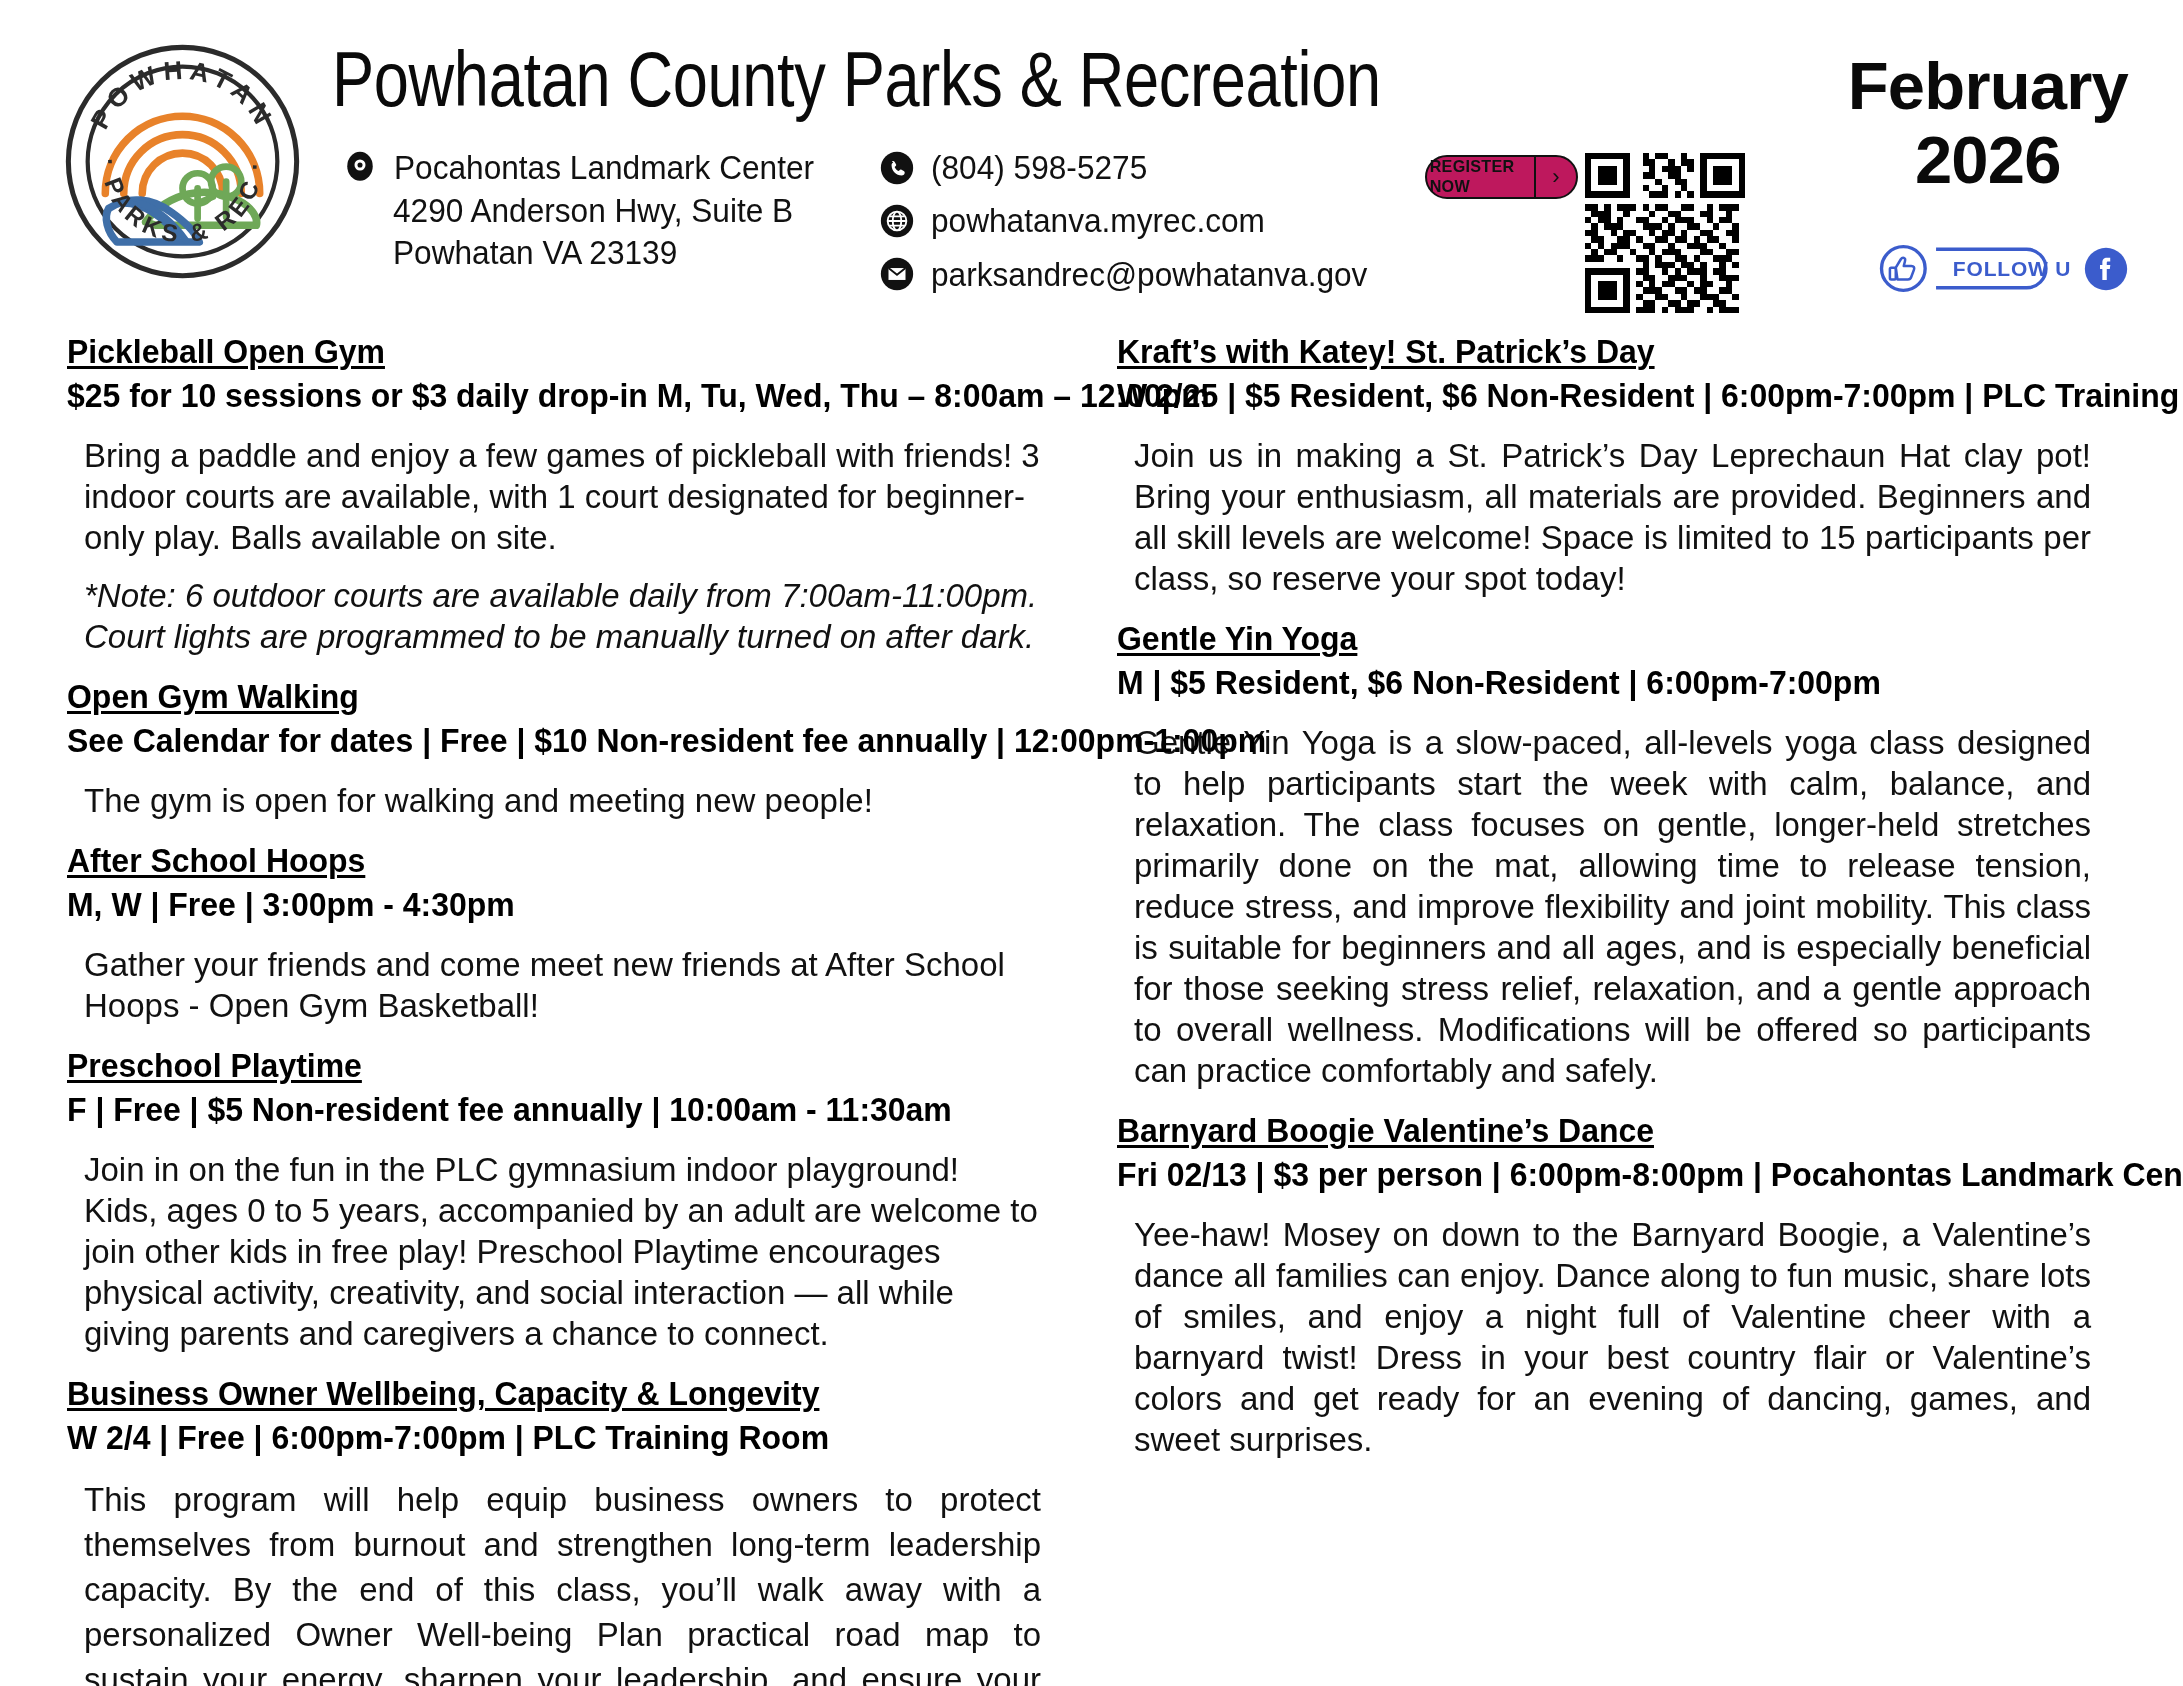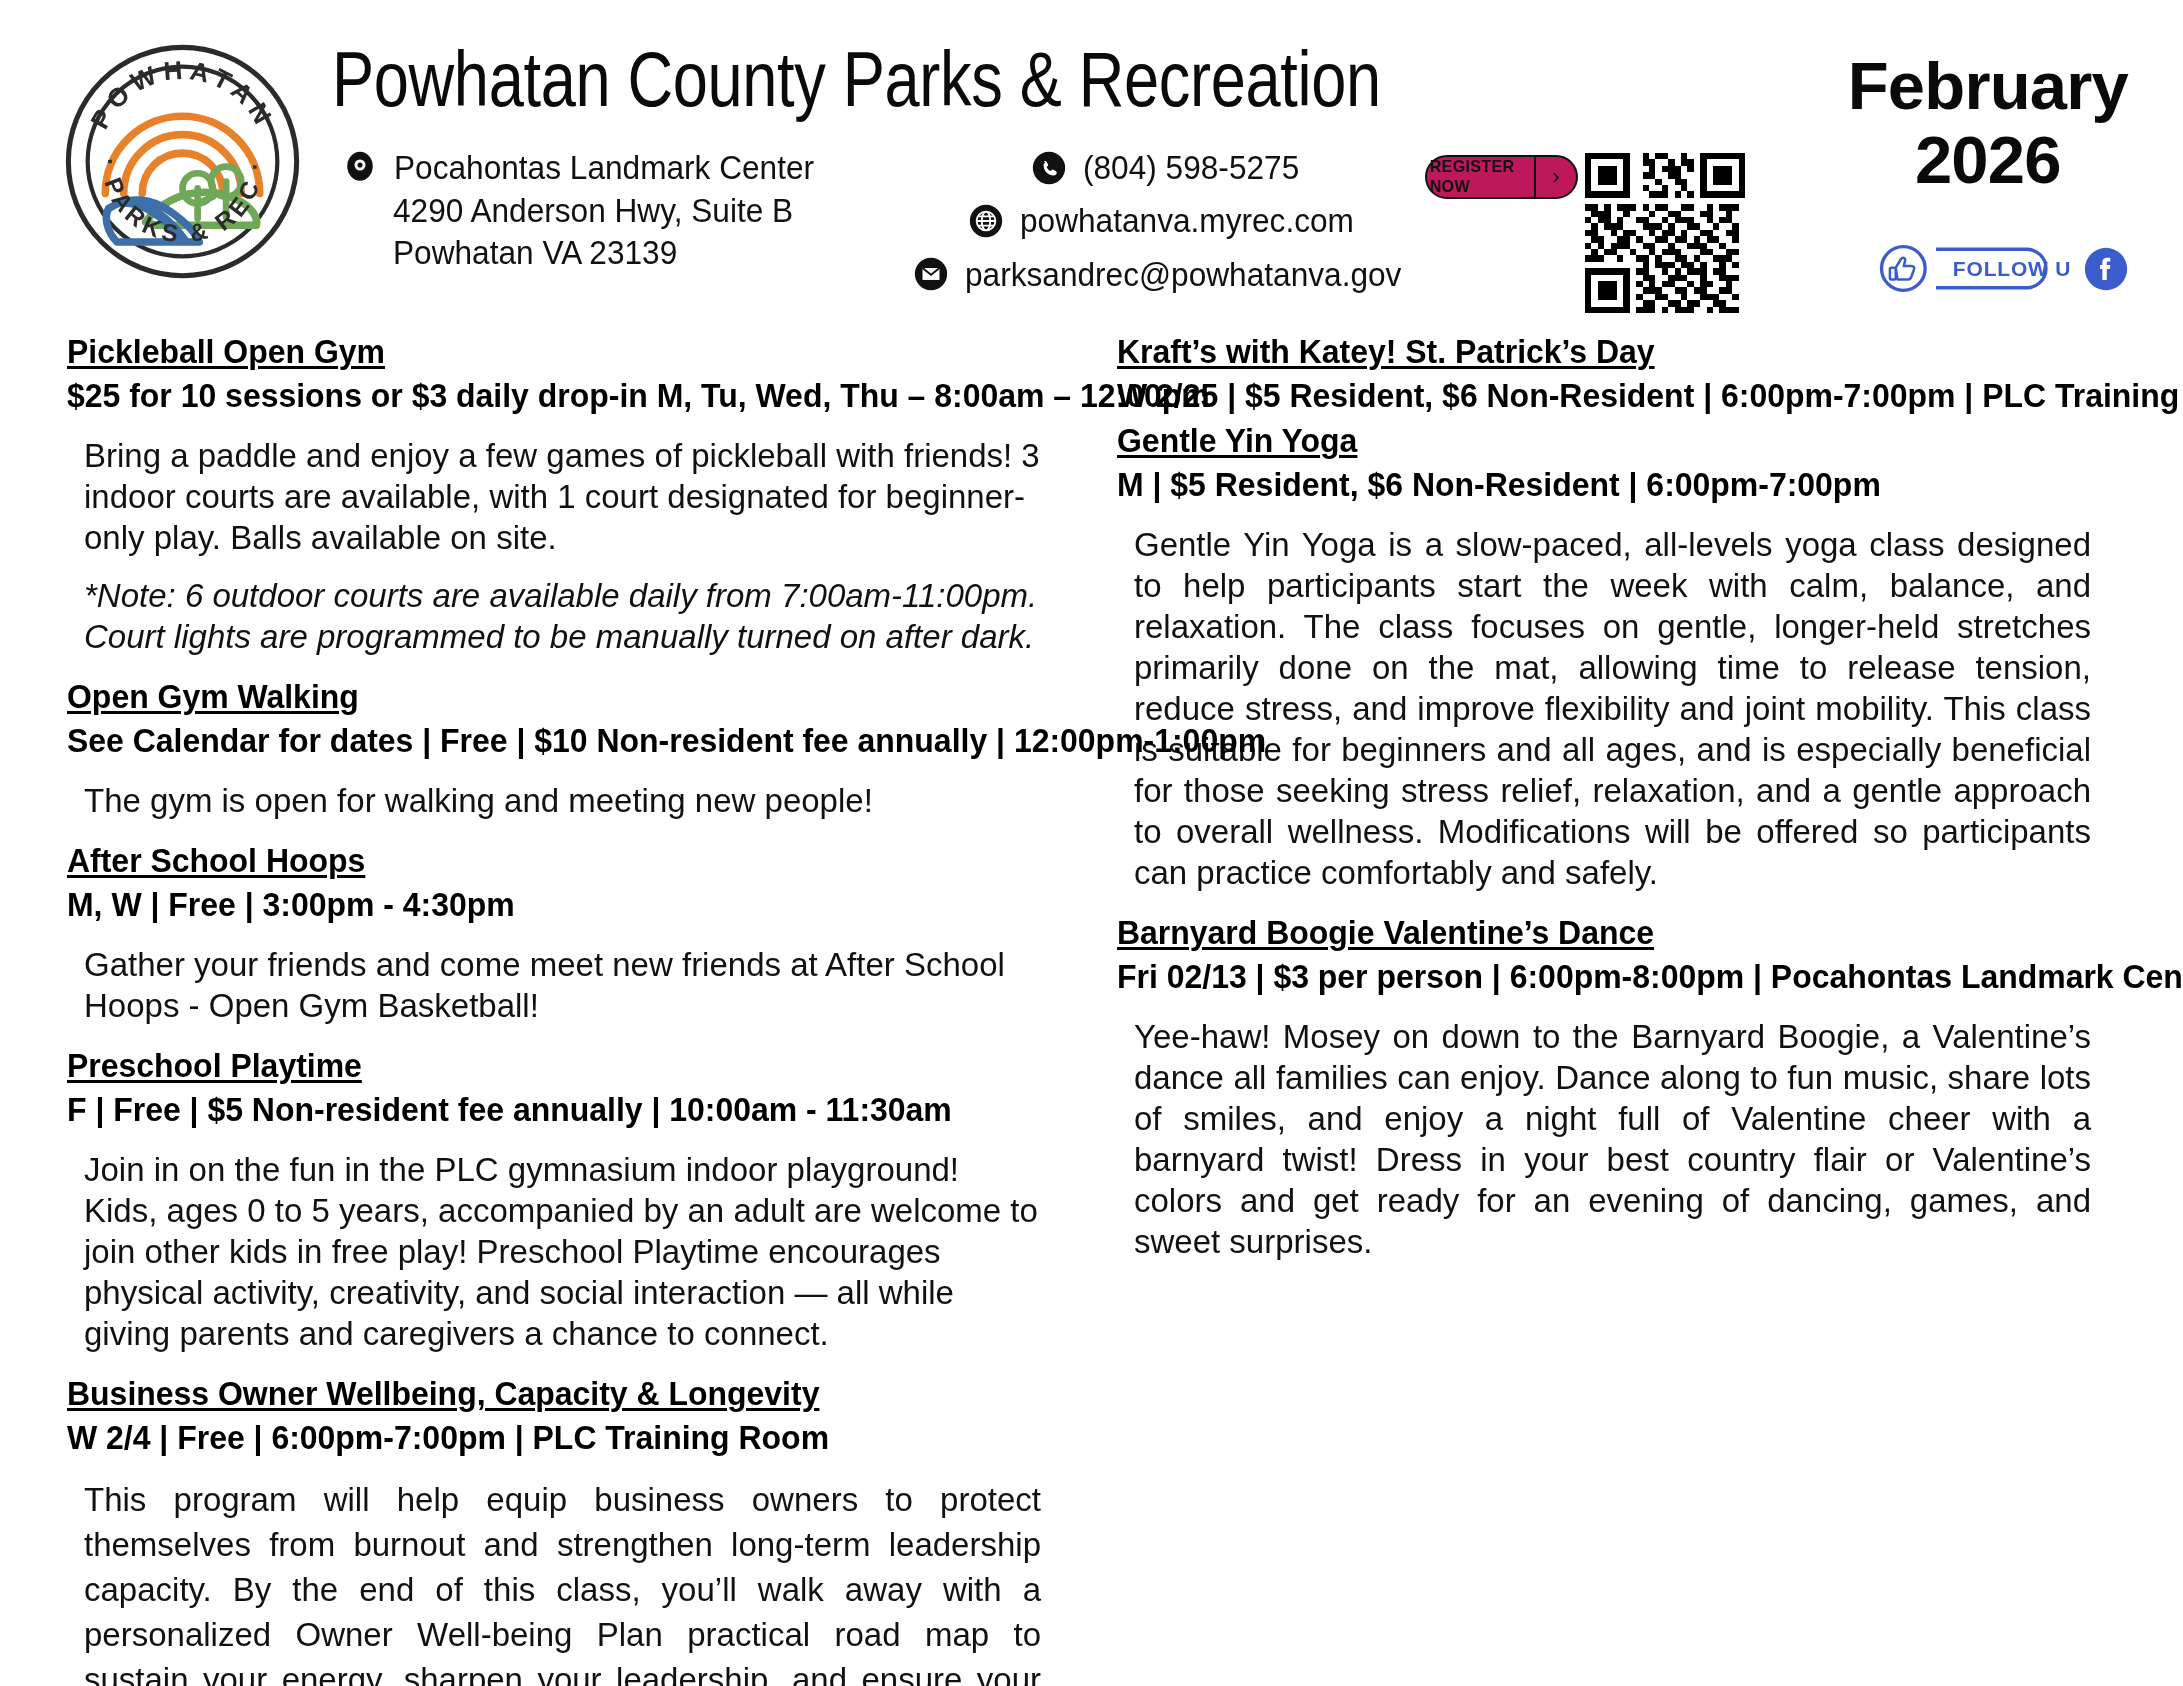--- a/index.html
+++ b/index.html
@@ -58,21 +58,21 @@
 
   .contact-grid {
     position: absolute;
     left: 343px;
     top: 149px;
     display: flex;
     gap: 0;
   }
   .contact-col { display: flex; flex-direction: column; gap: 13.4px; }
   .contact-col.col1 { width: 537px; }
-  .contact-col.col2 { width: 588px; align-items: center; }
+  .contact-col.col2 { width: 588px; }
   .contact-row {
     display: flex;
     align-items: flex-start;
     gap: 17px;
     height: 40px;
   }
   .contact-row .ic {
     flex: 0 0 auto;
     width: 34px;
     height: 34px;
@@ -538,20 +538,21 @@
         <p class="prog-body just">Taught by Bill Barnes, owner of Barnes Insurance Group, this class explains what you are actually paying for in your home, auto, and umbrella insurance policies. It breaks down coverage types, limits, deductibles, and exclusions in clear, practical terms—so you understand not just what you have, but why it matters.</p>
       </div>
 
     </div>
 
     <div class="col">
 
       <div>
         <div class="prog-title">Kraft’s with Katey! St. Patrick’s Day</div>
         <div class="prog-meta">W 2/25 | $5 Resident, $6 Non-Resident | 6:00pm-7:00pm | PLC Training Room</div>
+        <p class="prog-body tight just">Join us in making a St. Patrick’s Day Leprechaun Hat clay pot! Bring your enthusiasm, all materials are provided. Beginners and all skill levels are welcome! Space is limited to 15 participants per class, so reserve your spot today!</p>
       </div>
 
       <div>
         <div class="prog-title">Gentle Yin Yoga</div>
         <div class="prog-meta">M | $5 Resident, $6 Non-Resident | 6:00pm-7:00pm</div>
         <p class="prog-body tight just">Gentle Yin Yoga is a slow-paced, all-levels yoga class designed to help participants start the week with calm, balance, and relaxation. The class focuses on gentle, longer-held stretches primarily done on the mat, allowing time to release tension, reduce stress, and improve flexibility and joint mobility. This class is suitable for beginners and all ages, and is especially beneficial for those seeking stress relief, relaxation, and a gentle approach to overall wellness. Modifications will be offered so participants can practice comfortably and safely.</p>
       </div>
 
       <div>
         <div class="prog-title">Barnyard Boogie Valentine’s Dance</div>

